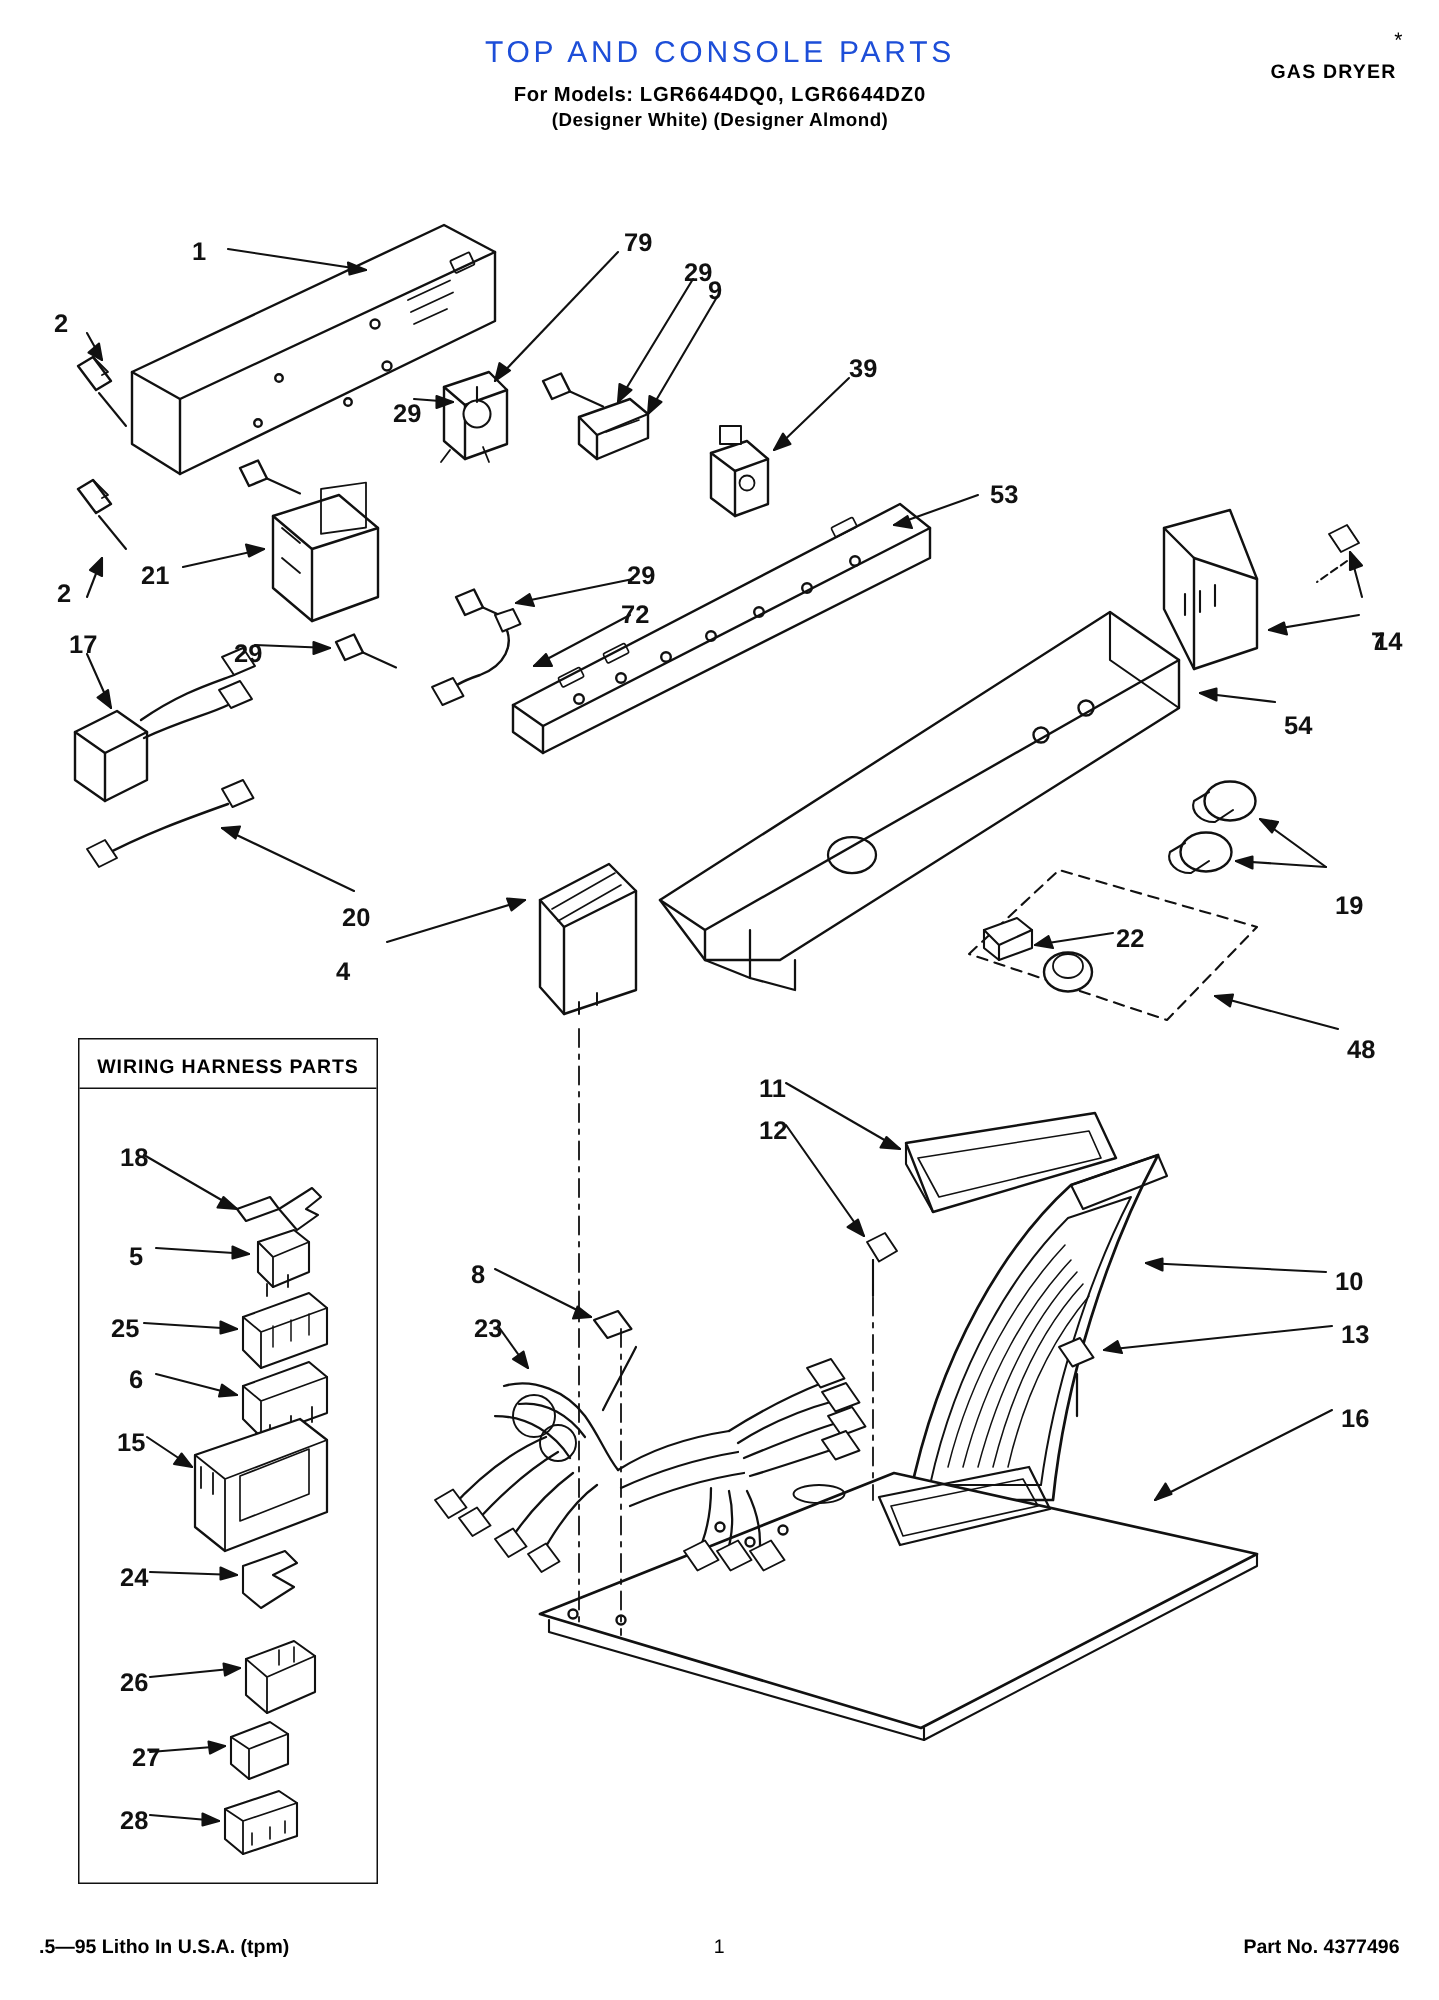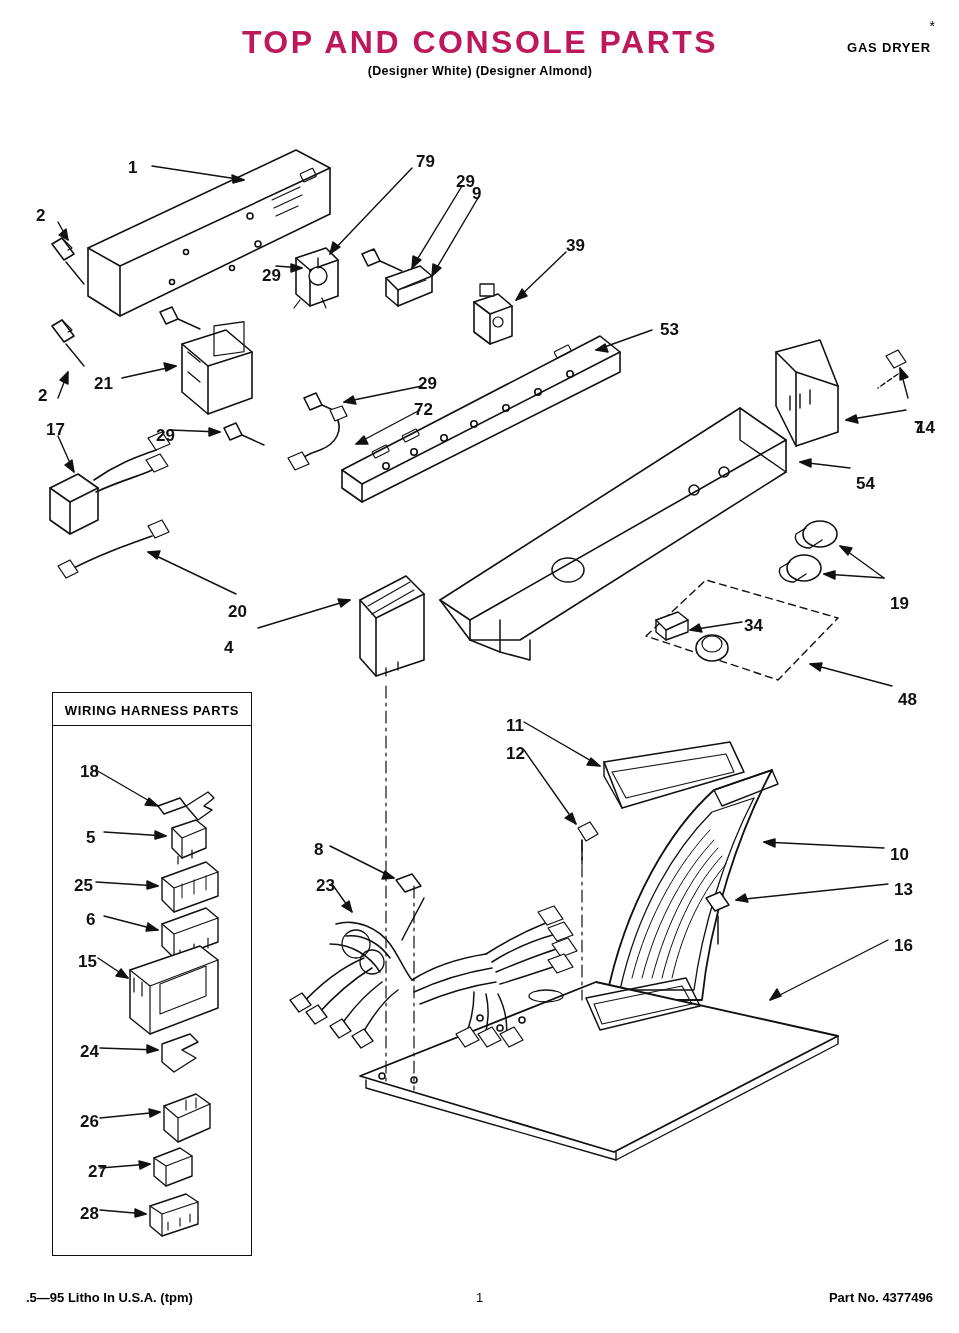--- a/index.html
+++ b/index.html
@@ -70,24 +70,24 @@
 
   .title-block {
     position: absolute;
     left: 240px;
     top: 24px;
     width: 480px;
     text-align: center;
   }
   .doc-title {
     font-family: "Liberation Sans", sans-serif;
-    font-weight: bold;
-    font-size: 32px;
+    font-weight: normal;
+    font-size: 20px;
     letter-spacing: 2.5px;
-    color: #be185d;
+    color: #1d4ed8;
     white-space: nowrap;
   }
   .doc-sub1 {
     margin-top: 8px;
     font-size: 13.5px;
     font-weight: bold;
     letter-spacing: 0.3px;
   }
   .doc-sub1 .models {
     letter-spacing: 0.6px;
@@ -183,20 +183,24 @@
   }
 </style>
 </head>
 <body>
 
 <div id="page">
 
 
   <div class="title-block">
     <div class="doc-title">TOP AND CONSOLE PARTS</div>
+    <div class="doc-sub1">
+      <span>For Models:</span>
+      <span class="models">LGR6644DQ0, LGR6644DZ0</span>
+    </div>
     <div class="doc-sub2">(Designer White) (Designer Almond)</div>
   </div>
 
   <div class="doc-asterisk">*</div>
   <div class="doc-type">GAS DRYER</div>
 
   <div class="harness-box">
     <div class="harness-title">WIRING HARNESS PARTS</div>
     <div class="harness-rule"></div>
   </div>
@@ -578,21 +582,21 @@
       <div class="callout" style="left: 506px; top: 744px;">12</div>
       <div class="callout" style="left: 894px; top: 880px;">13</div>
       <div class="callout" style="left: 916px; top: 418px;">14</div>
       <div class="callout" style="left: 78px; top: 952px;">15</div>
       <div class="callout" style="left: 894px; top: 936px;">16</div>
       <div class="callout" style="left: 46px; top: 420px;">17</div>
       <div class="callout" style="left: 80px; top: 762px;">18</div>
       <div class="callout" style="left: 890px; top: 594px;">19</div>
       <div class="callout" style="left: 228px; top: 602px;">20</div>
       <div class="callout" style="left: 94px; top: 374px;">21</div>
-      <div class="callout" style="left: 744px; top: 616px;">34</div>
+      <div class="callout" style="left: 744px; top: 616px;">22</div>
       <div class="callout" style="left: 316px; top: 876px;">23</div>
       <div class="callout" style="left: 80px; top: 1042px;">24</div>
       <div class="callout" style="left: 74px; top: 876px;">25</div>
       <div class="callout" style="left: 80px; top: 1112px;">26</div>
       <div class="callout" style="left: 88px; top: 1162px;">27</div>
       <div class="callout" style="left: 80px; top: 1204px;">28</div>
       <div class="callout" style="left: 262px; top: 266px;">29</div>
       <div class="callout" style="left: 456px; top: 172px;">29</div>
       <div class="callout" style="left: 418px; top: 374px;">29</div>
       <div class="callout" style="left: 156px; top: 426px;">29</div>

